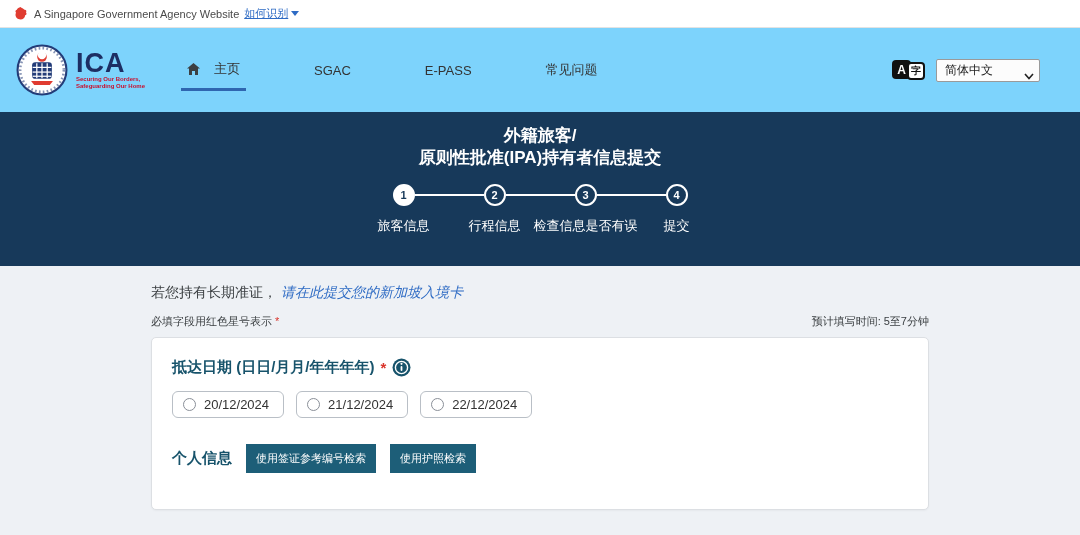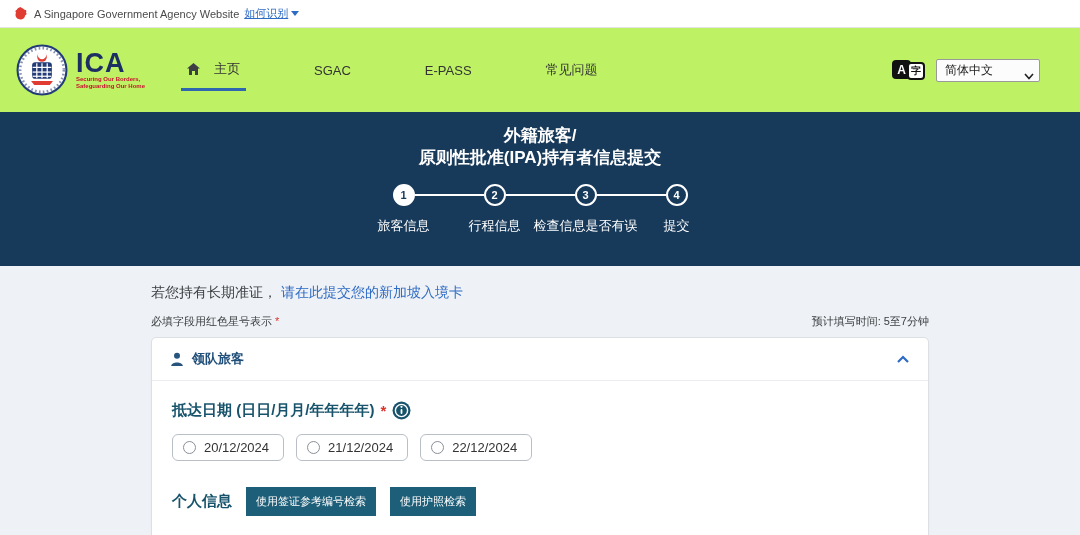--- a/index.html
+++ b/index.html
@@ -6,21 +6,21 @@
   html,body { width:1080px; height:535px; overflow:hidden; background:#ffffff;
     font-family:"Liberation Sans","DejaVu Sans",sans-serif; }
 
   
   .gov-bar { height:28px; display:flex; align-items:center; padding-left:14px;
     background:#fff; border-bottom:1px solid #e3e3e3; font-size:11px; color:#4a4a4a; }
   .gov-bar .lion { margin-right:7px; display:flex; }
   .gov-link { color:#2e6bc4; text-decoration:underline; margin-left:5px; cursor:pointer; display:inline-flex; align-items:center; gap:3px; }
 
   
-  .header { height:84px; background:#bef264; display:flex; align-items:center; padding:0 40px 0 16px; }
+  .header { height:84px; background:#7dd3fc; display:flex; align-items:center; padding:0 40px 0 16px; }
   .logo { display:flex; align-items:center; gap:8px; margin-right:36px; }
   .logo-text .ica { font-size:27px; font-weight:bold; color:#1d2e63; letter-spacing:1px; line-height:26px; }
   .logo-text .tagline { font-size:6px; font-weight:bold; color:#c8102e; line-height:7px; }
   .nav { display:flex; align-items:center; gap:62px; flex:1; }
   .nav-item { font-size:13px; color:#333; cursor:pointer; padding:10px 6px; display:flex; align-items:center; gap:14px; }
   .nav-item.active { border-bottom:3px solid #2f66b0; }
   .lang { display:flex; align-items:center; gap:8px; }
   .ticon { position:relative; width:36px; height:24px; }
   .ticon .box-a { position:absolute; left:0; top:2px; width:19px; height:19px; background:#111;
     border-radius:4px; color:#fff; font-size:12px; font-weight:bold; display:flex; align-items:center; justify-content:center; }
@@ -41,21 +41,21 @@
     display:flex; align-items:center; justify-content:center; font-size:11px; font-weight:bold; color:#fff; }
   .step.active .circle { background:#fff; color:#17395a; }
   .step .slabel { position:absolute; top:33px; left:50%; transform:translateX(-50%);
     white-space:nowrap; font-size:13px; color:#fff; }
   .connector { width:69px; height:2px; background:#fff; margin-top:10px; }
 
   
   .main { background:#eef1f5; height:269px; padding-top:18px; }
   .container { width:778px; margin:0 auto; }
   .notice { font-size:14px; color:#3c4043; margin-bottom:12px; }
-  .notice a { color:#2e6bc4; text-decoration:none; cursor:pointer; }
+  .notice a { color:#2e6bc4; font-style:italic; text-decoration:none; cursor:pointer; }
   .meta-row { display:flex; justify-content:space-between; align-items:flex-end; font-size:11px; color:#3c4043; margin-bottom:8px; }
   .red { color:#d9342b; }
   .card { background:#fff; border:1px solid #dcdfe3; border-radius:5px; box-shadow:0 1px 2px rgba(0,0,0,.04); }
   .card-header { display:flex; align-items:center; justify-content:space-between;
     padding:12px 18px; border-bottom:1px solid #ebedf0; cursor:pointer; }
   .card-title { display:flex; align-items:center; gap:8px; font-size:13px; font-weight:bold; color:#1f4e79; }
   .card-body { padding:16px 20px; }
   .field-label-lg { font-size:15px; font-weight:bold; color:#17536b; display:flex; align-items:center; gap:6px; margin:4px 0 14px; }
   .pills { display:flex; gap:12px; margin-bottom:26px; }
   .pill { display:flex; align-items:center; gap:8px; border:1px solid #b9bfc6; border-radius:6px;
@@ -182,32 +182,20 @@
       <a>请在此提交您的新加坡入境卡</a>
     </div>
     <div class="meta-row">
       <span>
         <span>必填字段用红色星号表示</span> <span class="red">*</span>
       </span>
       <span>预计填写时间: 5至7分钟</span>
     </div>
 
     <div class="card">
-      <div class="card-header">
-        <div class="card-title">
-          <svg width="14" height="14" viewBox="0 0 14 14">
-              <circle cx="7" cy="3.8" r="3" fill="#27547d"></circle>
-              <path d="M1.2 14 C1.2 9.3 12.8 9.3 12.8 14 Z" fill="#27547d"></path>
-            </svg>
-          <span>领队旅客</span>
-        </div>
-        <svg width="14" height="9" viewBox="0 0 14 9">
-            <polyline points="2,7 7,2 12,7" stroke="#2e6bc4" stroke-width="2.2" fill="none"></polyline>
-          </svg>
-      </div>
 
       <div class="card-body">
         <div class="field-label-lg">
           <span>抵达日期 (日日/月月/年年年年)</span>
           <span class="red">*</span>
           <svg width="19" height="19" viewBox="0 0 19 19">
             <circle cx="9.5" cy="9.5" r="9" fill="#17536b"></circle>
             <circle cx="9.5" cy="9.5" r="6.1" fill="none" stroke="#fff" stroke-width="1.4"></circle>
             <rect x="8.6" y="8" width="1.8" height="5" rx="0.9" fill="#fff"></rect>
             <circle cx="9.5" cy="5.8" r="1.1" fill="#fff"></circle>

